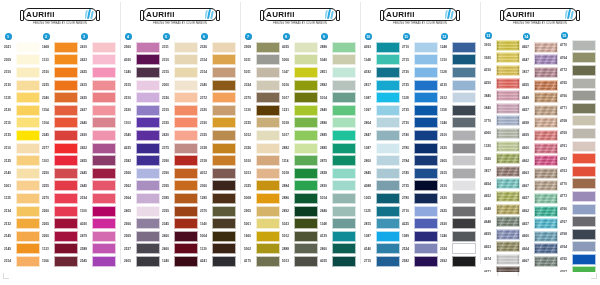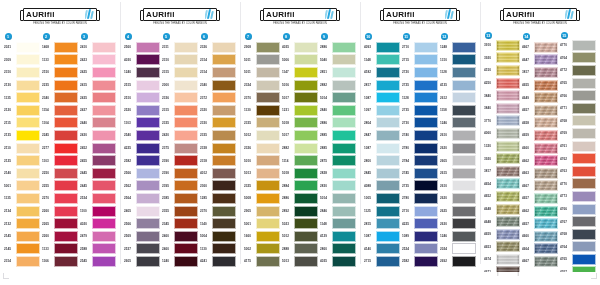--- a/index.html
+++ b/index.html
@@ -18,21 +18,21 @@
   .header-cell{
     flex:1 1 0;display:flex;align-items:center;justify-content:center;
     position:relative;
   }
   .logo{
     display:flex;flex-direction:column;align-items:center;
     transform:scale(1);
   }
   .logo-plate{
     display:flex;align-items:center;justify-content:center;
-    border:1px solid #1a1a1a;border-radius:1px;
+    border:1px solid #1a1a1a;border-radius:6px;
     padding:0 2px;height:11px;background:#fff;position:relative;gap:29px;
   }
   .logo-plate:before,.logo-plate:after{
     content:"";position:absolute;top:1px;width:2px;height:9px;
     border:1px solid #1a1a1a;border-radius:1px;background:#fff;
   }
   .logo-plate:before{left:-4px;}
   .logo-plate:after{right:-4px;}
   .logo-word{
     font-family:"Liberation Sans", sans-serif;

